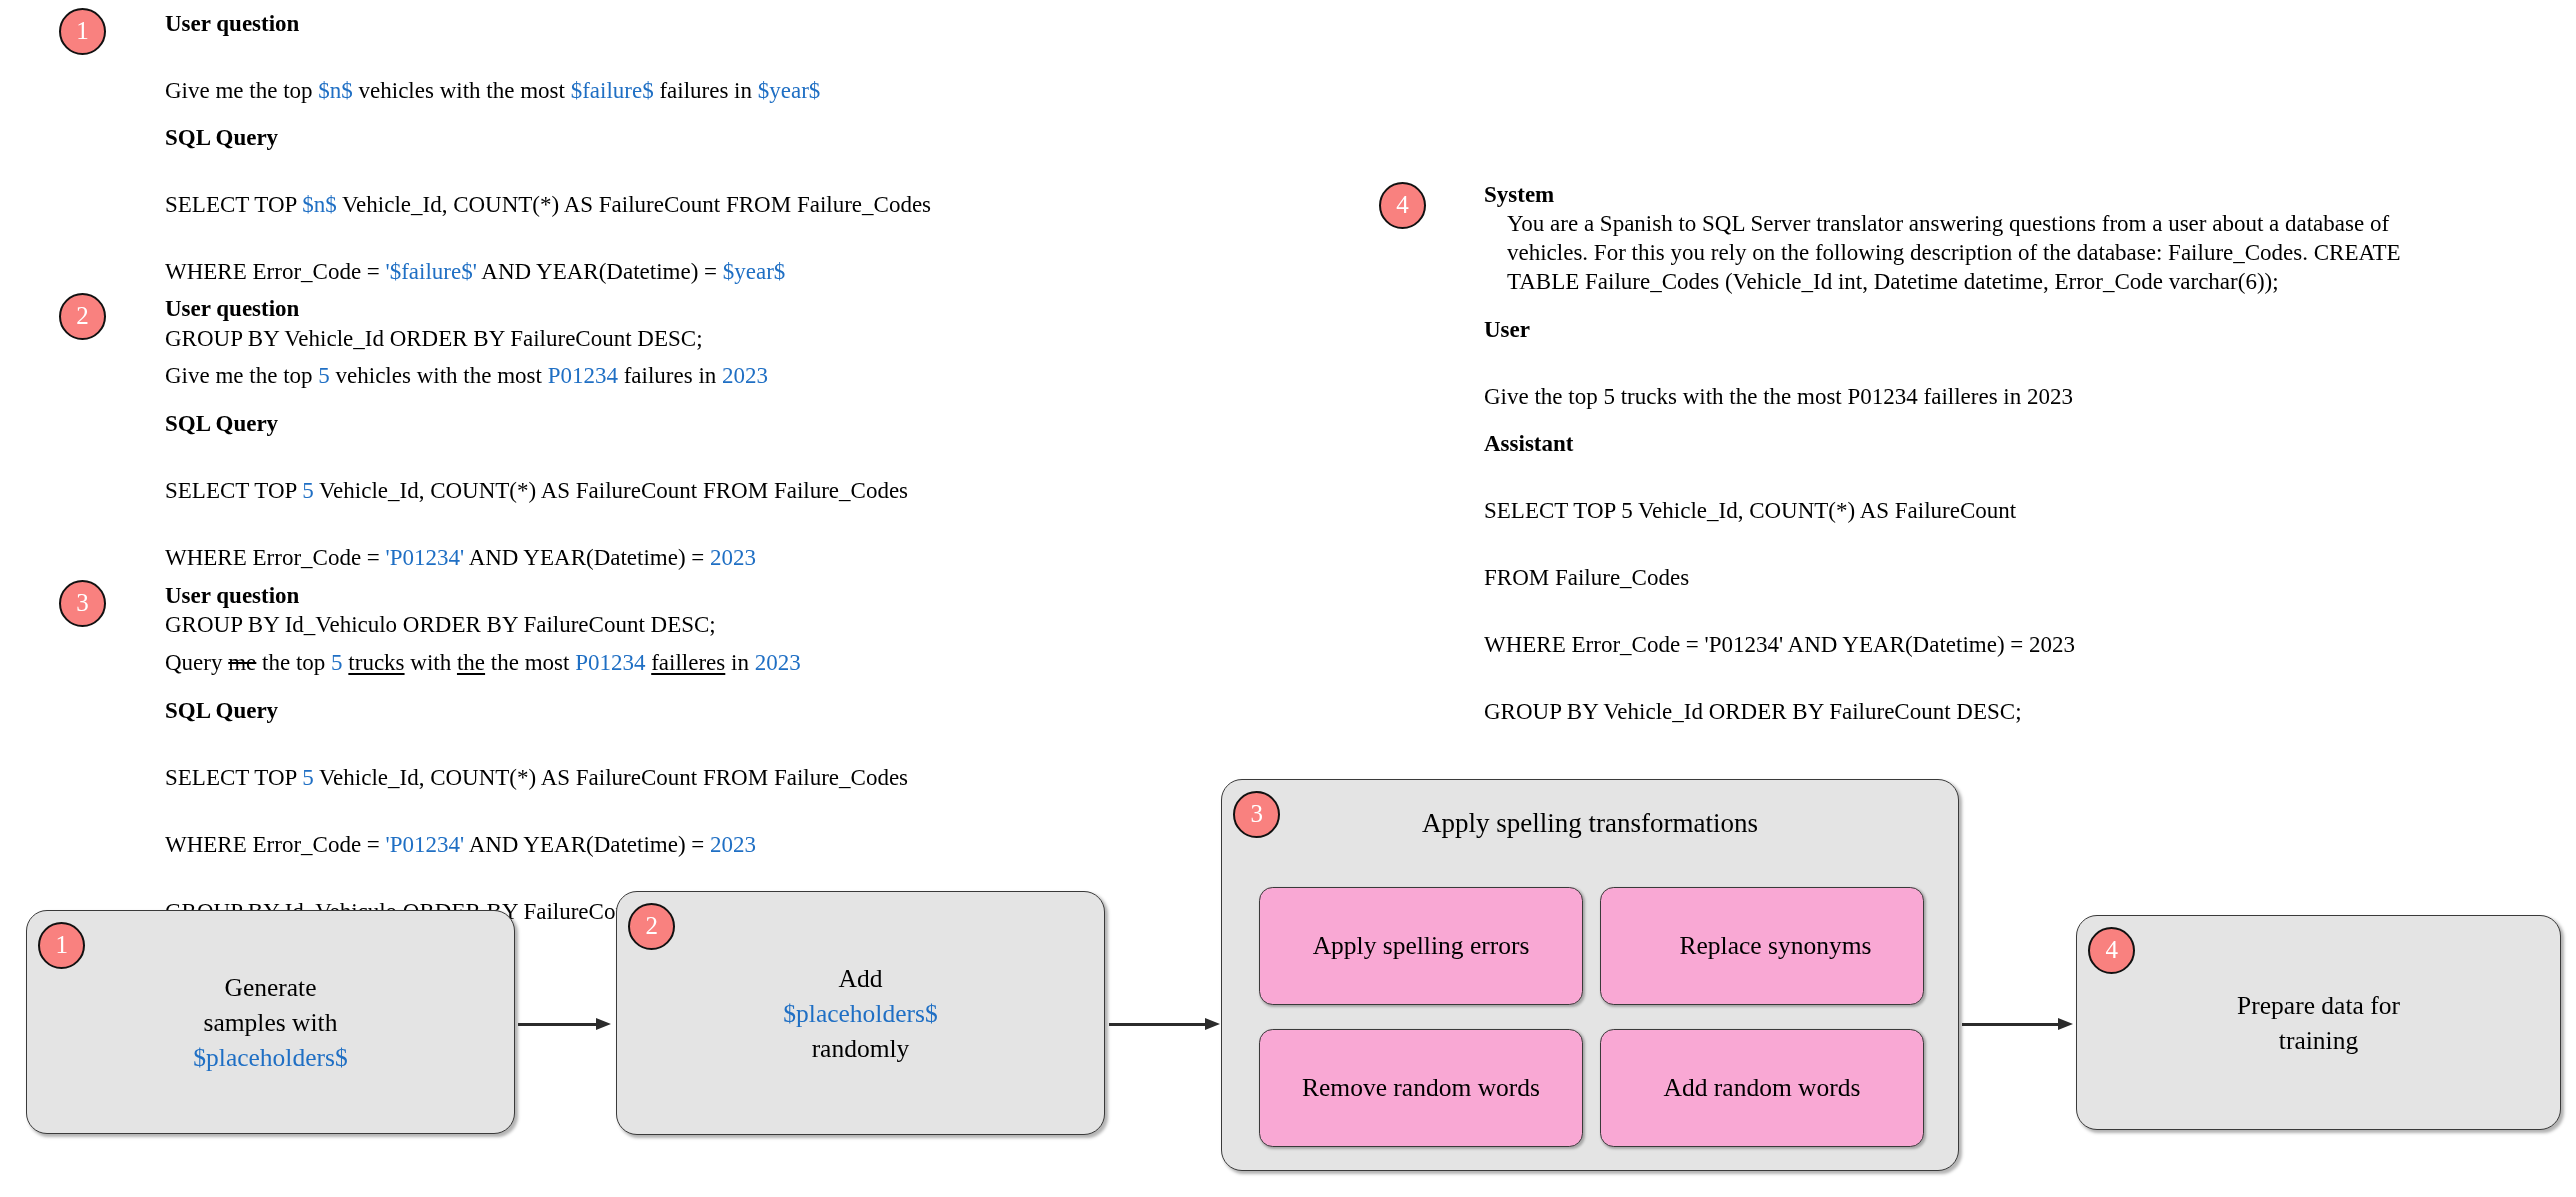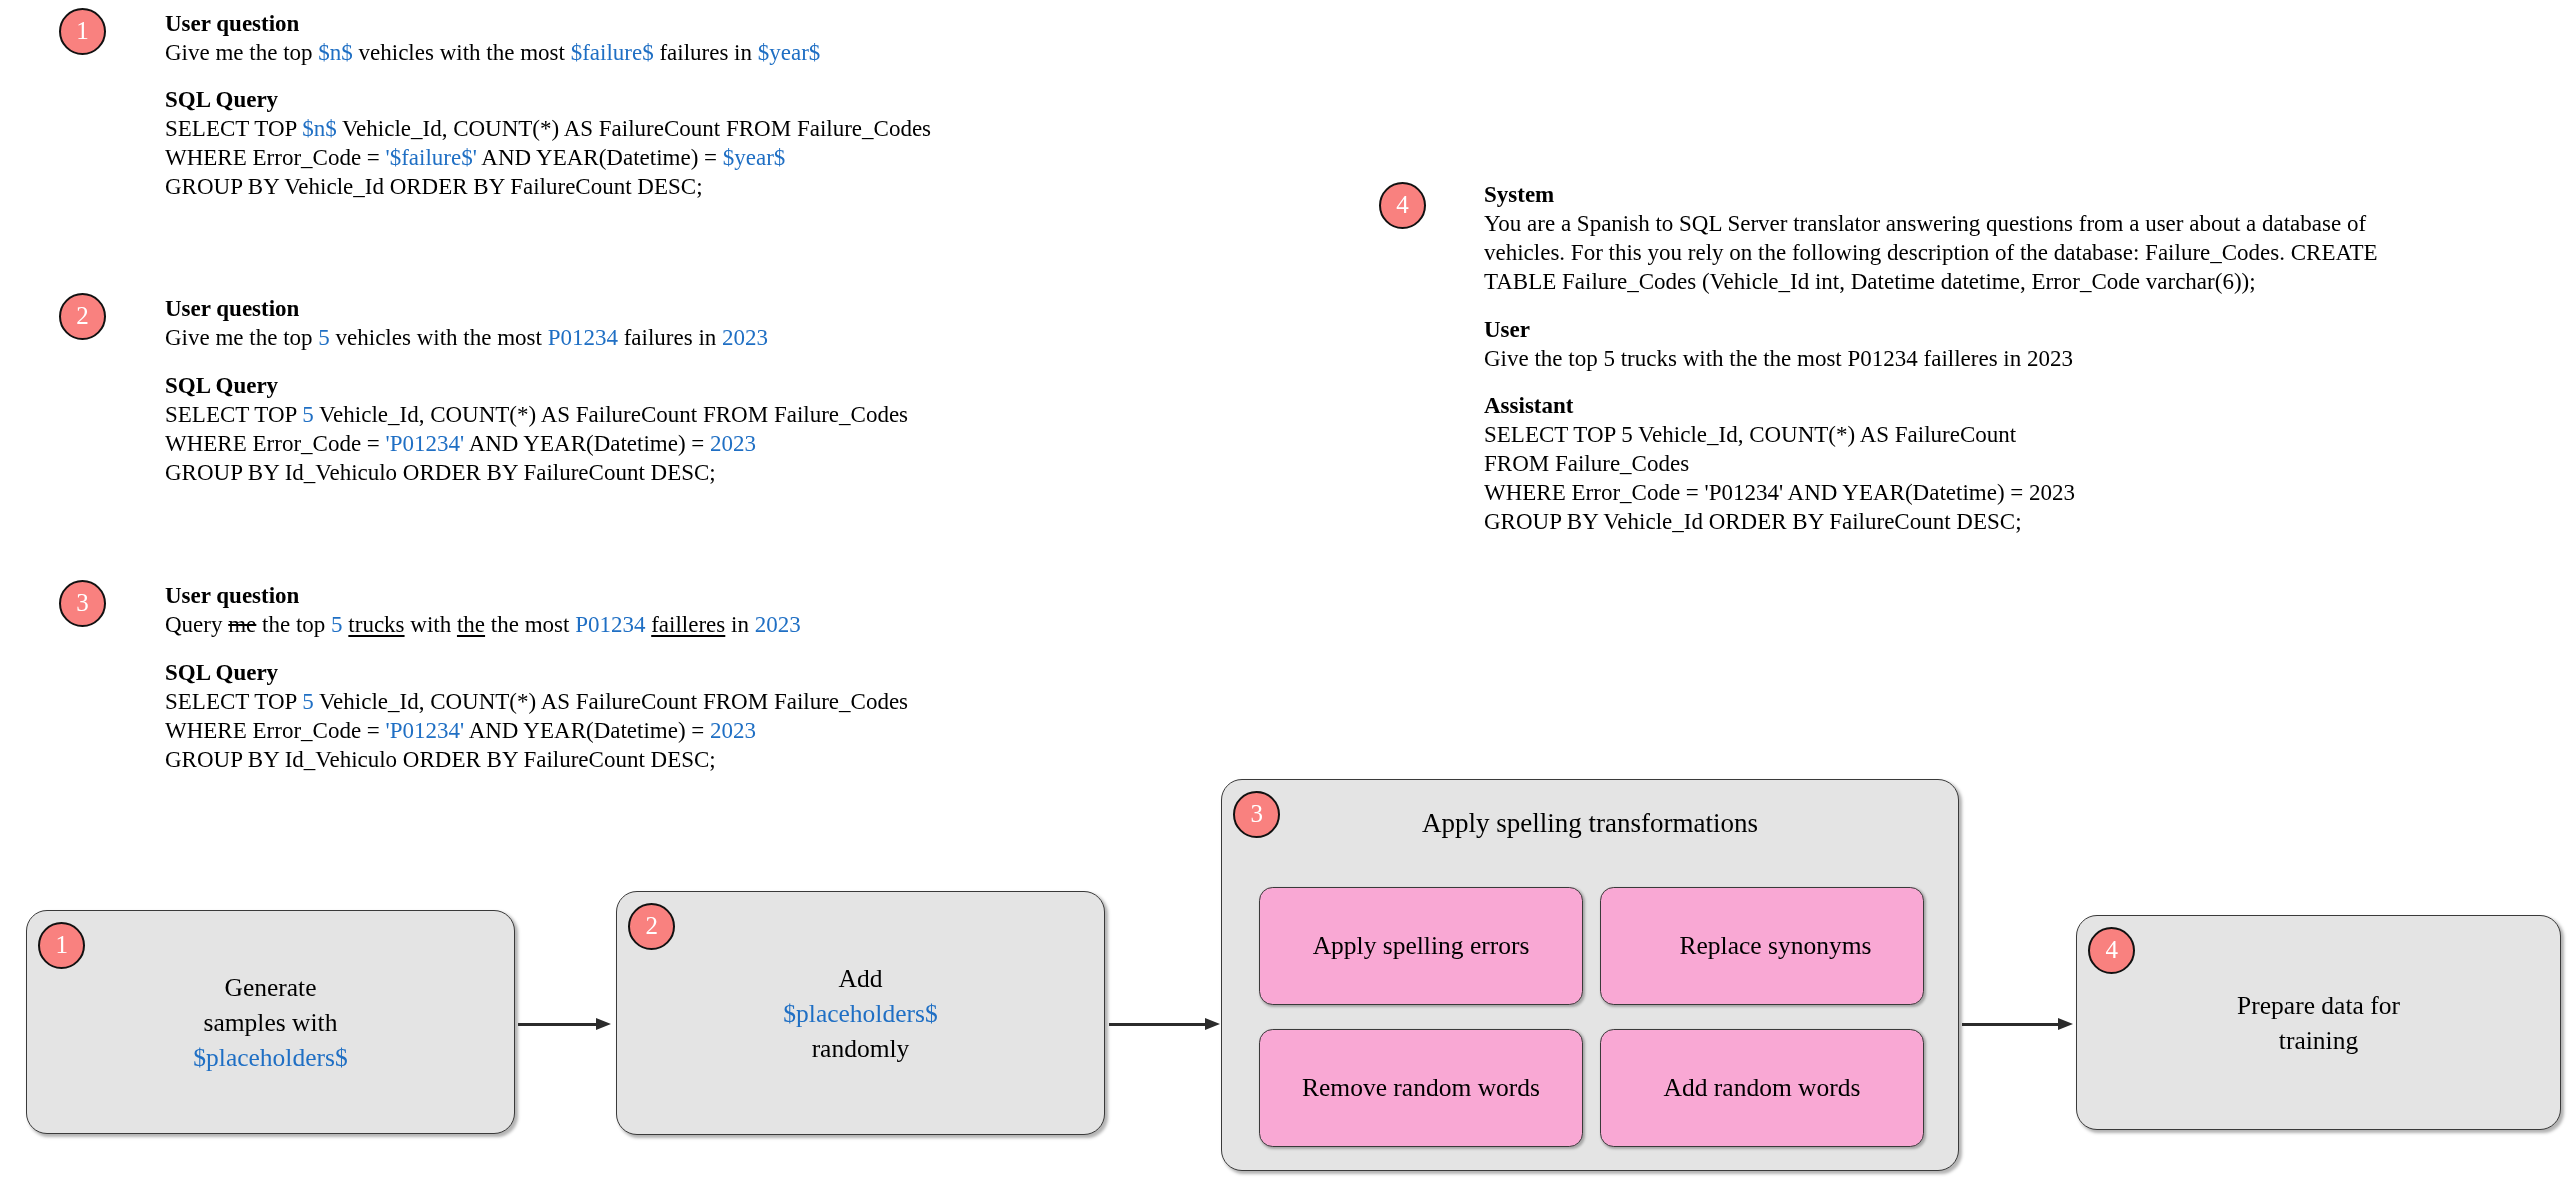--- a/index.html
+++ b/index.html
@@ -43,24 +43,26 @@
   .section-title {
     font-weight: bold;
     font-size: 23px;
     line-height: 29px;
     white-space: nowrap;
   }
   .line {
     font-size: 23px;
     line-height: 29px;
     white-space: nowrap;
+    margin-top: 38px;
   }
   .wrapline {
     font-size: 23px;
     line-height: 29px;
+    margin-left: 23px;
   }
   .gap { height: 18.7px; }
 
   
   .flowbox {
     position: absolute;
     background: #e4e4e4;
     border: 1.9px solid #3a3a3a;
     border-radius: 21px;
     box-sizing: border-box;

